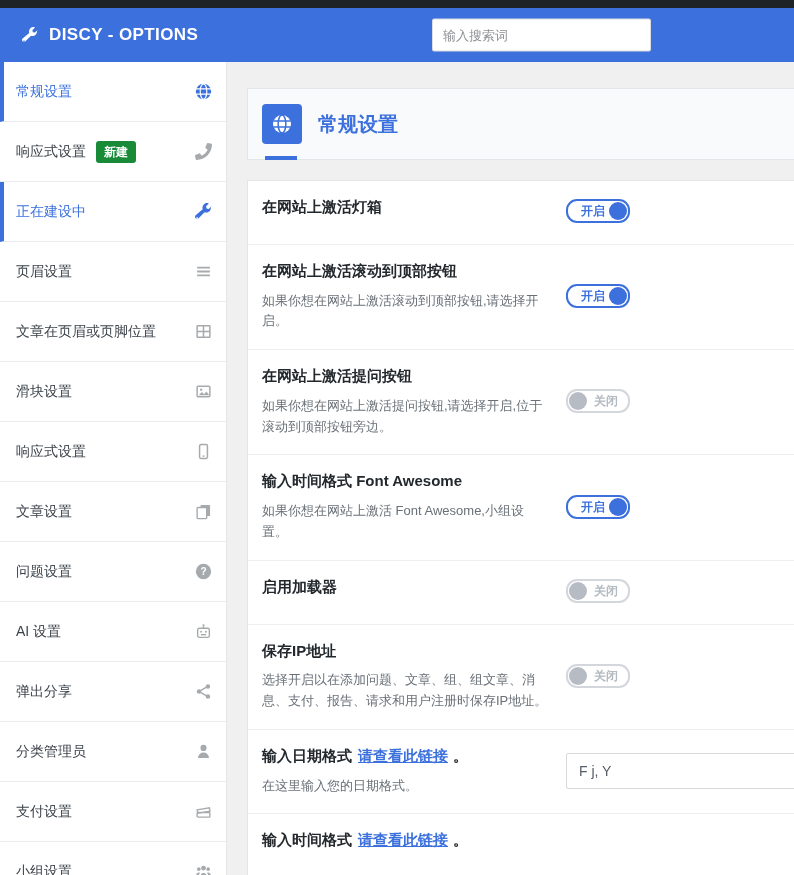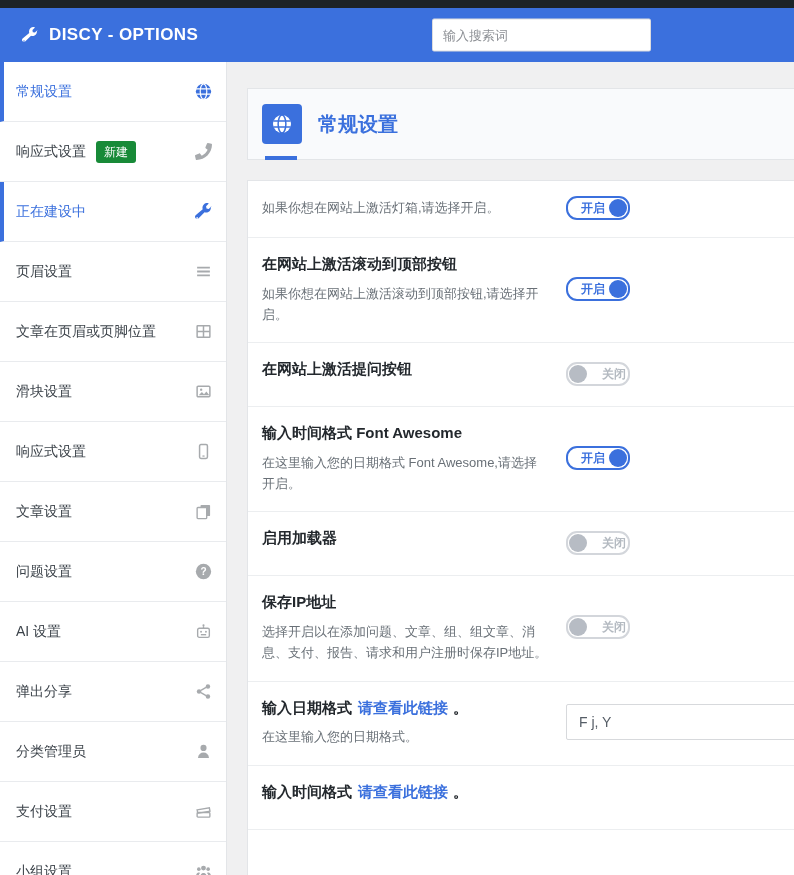--- a/index.html
+++ b/index.html
@@ -16,42 +16,42 @@
   .appbar .wicon{width:16px;height:16px;color:#fff}
   .searchbox{position:absolute;left:432px;top:50%;transform:translateY(-50%);width:219px;height:33px;border:1px solid #dcdcde;border-radius:2px;background:#fff;padding:0 10px;font-size:13px;color:#3c434a;outline:none;font-family:inherit}
   .searchbox::placeholder{color:#8c8f94}
   .content{display:flex;width:794px;height:813px}
   .sidebar{width:227px;background:#fff;border-right:1px solid var(--border);flex:none}
   .s-item{height:60px;display:flex;align-items:center;padding:0 14px 0 16px;border-bottom:1px solid #e9ebee;font-size:14px;color:#3c434a;cursor:pointer;background:#fff}
   .s-item .lbl{white-space:nowrap}
   .s-item .icn{margin-left:auto;width:17px;height:17px;color:var(--icon);flex:none}
   .s-item.active{border-left:4px solid var(--blue);padding-left:12px;color:var(--blue)}
   .s-item.active .icn{color:var(--blue)}
-  .badge{background:#188a38;color:#fff;font-size:12px;font-weight:normal;padding:5px 8px;border-radius:3px;margin-left:10px;line-height:1}
+  .badge{background:#188a38;color:#fff;font-size:12px;font-weight:bold;padding:5px 8px;border-radius:3px;margin-left:10px;line-height:1}
   .main{flex:1;min-width:0}
   .card-header{margin:26px 0 0 20px;width:1040px;height:72px;background:#f9fafc;border:1px solid var(--border);display:flex;align-items:center;padding-left:14px;position:relative}
   .sec-icon{width:40px;height:40px;background:var(--blue);border-radius:4px;display:flex;align-items:center;justify-content:center;flex:none}
   .sec-icon svg{width:20px;height:20px}
   .sec-title{margin-left:16px;font-size:20px;font-weight:bold;color:var(--blue)}
   .tab-ind{position:absolute;left:17px;bottom:-1px;width:32px;height:4px;background:var(--blue)}
   .rows-panel{margin:20px 0 0 20px;width:1040px;background:#fff;border:1px solid var(--border);padding-bottom:70px}
   .setting-row{display:flex;align-items:center;padding:15px 14px 17px;border-bottom:1px solid var(--rowborder)}
   .row-text{width:286px;flex:none}
   .row-title{font-size:15px;font-weight:bold;color:var(--txt);margin-bottom:9px;line-height:1.45}
-  .row-title .lnk{color:var(--blue);margin:0 5px 0 6px;cursor:pointer}
+  .row-title .lnk{color:var(--blue);text-decoration:underline;margin:0 5px 0 6px;cursor:pointer}
   .row-desc{font-size:13px;color:var(--muted);line-height:1.6}
   .row-control{margin-left:18px;display:flex;align-items:center}
   .toggle{width:64px;height:24px;border-radius:11px;border:2px solid;position:relative;display:flex;align-items:center;cursor:pointer;flex:none;background:#fff}
   .toggle .t-label{font-size:12px;font-weight:bold;line-height:1}
   .toggle .knob{position:absolute;top:1px;width:18px;height:18px;border-radius:50%}
   .toggle.on{border-color:var(--blue)}
   .toggle.on .t-label{color:var(--blue);margin-left:13px}
   .toggle.on .knob{right:1px;background:var(--blue)}
   .toggle.off{border-color:var(--offborder)}
-  .toggle.off .t-label{color:var(--offgray);margin-left:34px}
+  .toggle.off .t-label{color:var(--offgray);margin-left:26px}
   .toggle.off .knob{left:1px;background:#b7bcc4}
   .fmt-input{width:420px;height:36px;border:1px solid #d7d9dc;border-radius:2px;background:#fff;padding:0 12px;font-size:14px;color:#555d66;outline:none;font-family:inherit}
   .icn{display:block}
 </style>
 </head>
 <body>
 
 <div class="topstrip"></div>
 
 <div class="appbar">
@@ -219,21 +219,21 @@
           </svg>
         </span>
       <span class="sec-title">常规设置</span>
       <span class="tab-ind"></span>
     </div>
 
     <div class="rows-panel">
 
       <div class="setting-row">
         <div class="row-text">
-          <div class="row-desc">如果你想在网站上激活灯箱,请选择开启。</div>
+          <div class="row-title">在网站上激活灯箱</div>
         </div>
         <div class="row-control">
           <div class="toggle on">
             <span class="t-label">开启</span>
             <span class="knob"></span>
           </div>
         </div>
       </div>
 
       <div class="setting-row">
@@ -245,33 +245,34 @@
           <div class="toggle on">
             <span class="t-label">开启</span>
             <span class="knob"></span>
           </div>
         </div>
       </div>
 
       <div class="setting-row">
         <div class="row-text">
           <div class="row-title">在网站上激活提问按钮</div>
+          <div class="row-desc">如果你想在网站上激活提问按钮,请选择开启,位于滚动到顶部按钮旁边。</div>
         </div>
         <div class="row-control">
           <div class="toggle off">
             <span class="knob"></span>
             <span class="t-label">关闭</span>
           </div>
         </div>
       </div>
 
       <div class="setting-row">
         <div class="row-text">
           <div class="row-title">输入时间格式 Font Awesome</div>
-          <div class="row-desc">在这里输入您的日期格式 Font Awesome,请选择开启。</div>
+          <div class="row-desc">如果你想在网站上激活 Font Awesome,小组设置。</div>
         </div>
         <div class="row-control">
           <div class="toggle on">
             <span class="t-label">开启</span>
             <span class="knob"></span>
           </div>
         </div>
       </div>
 
       <div class="setting-row">

